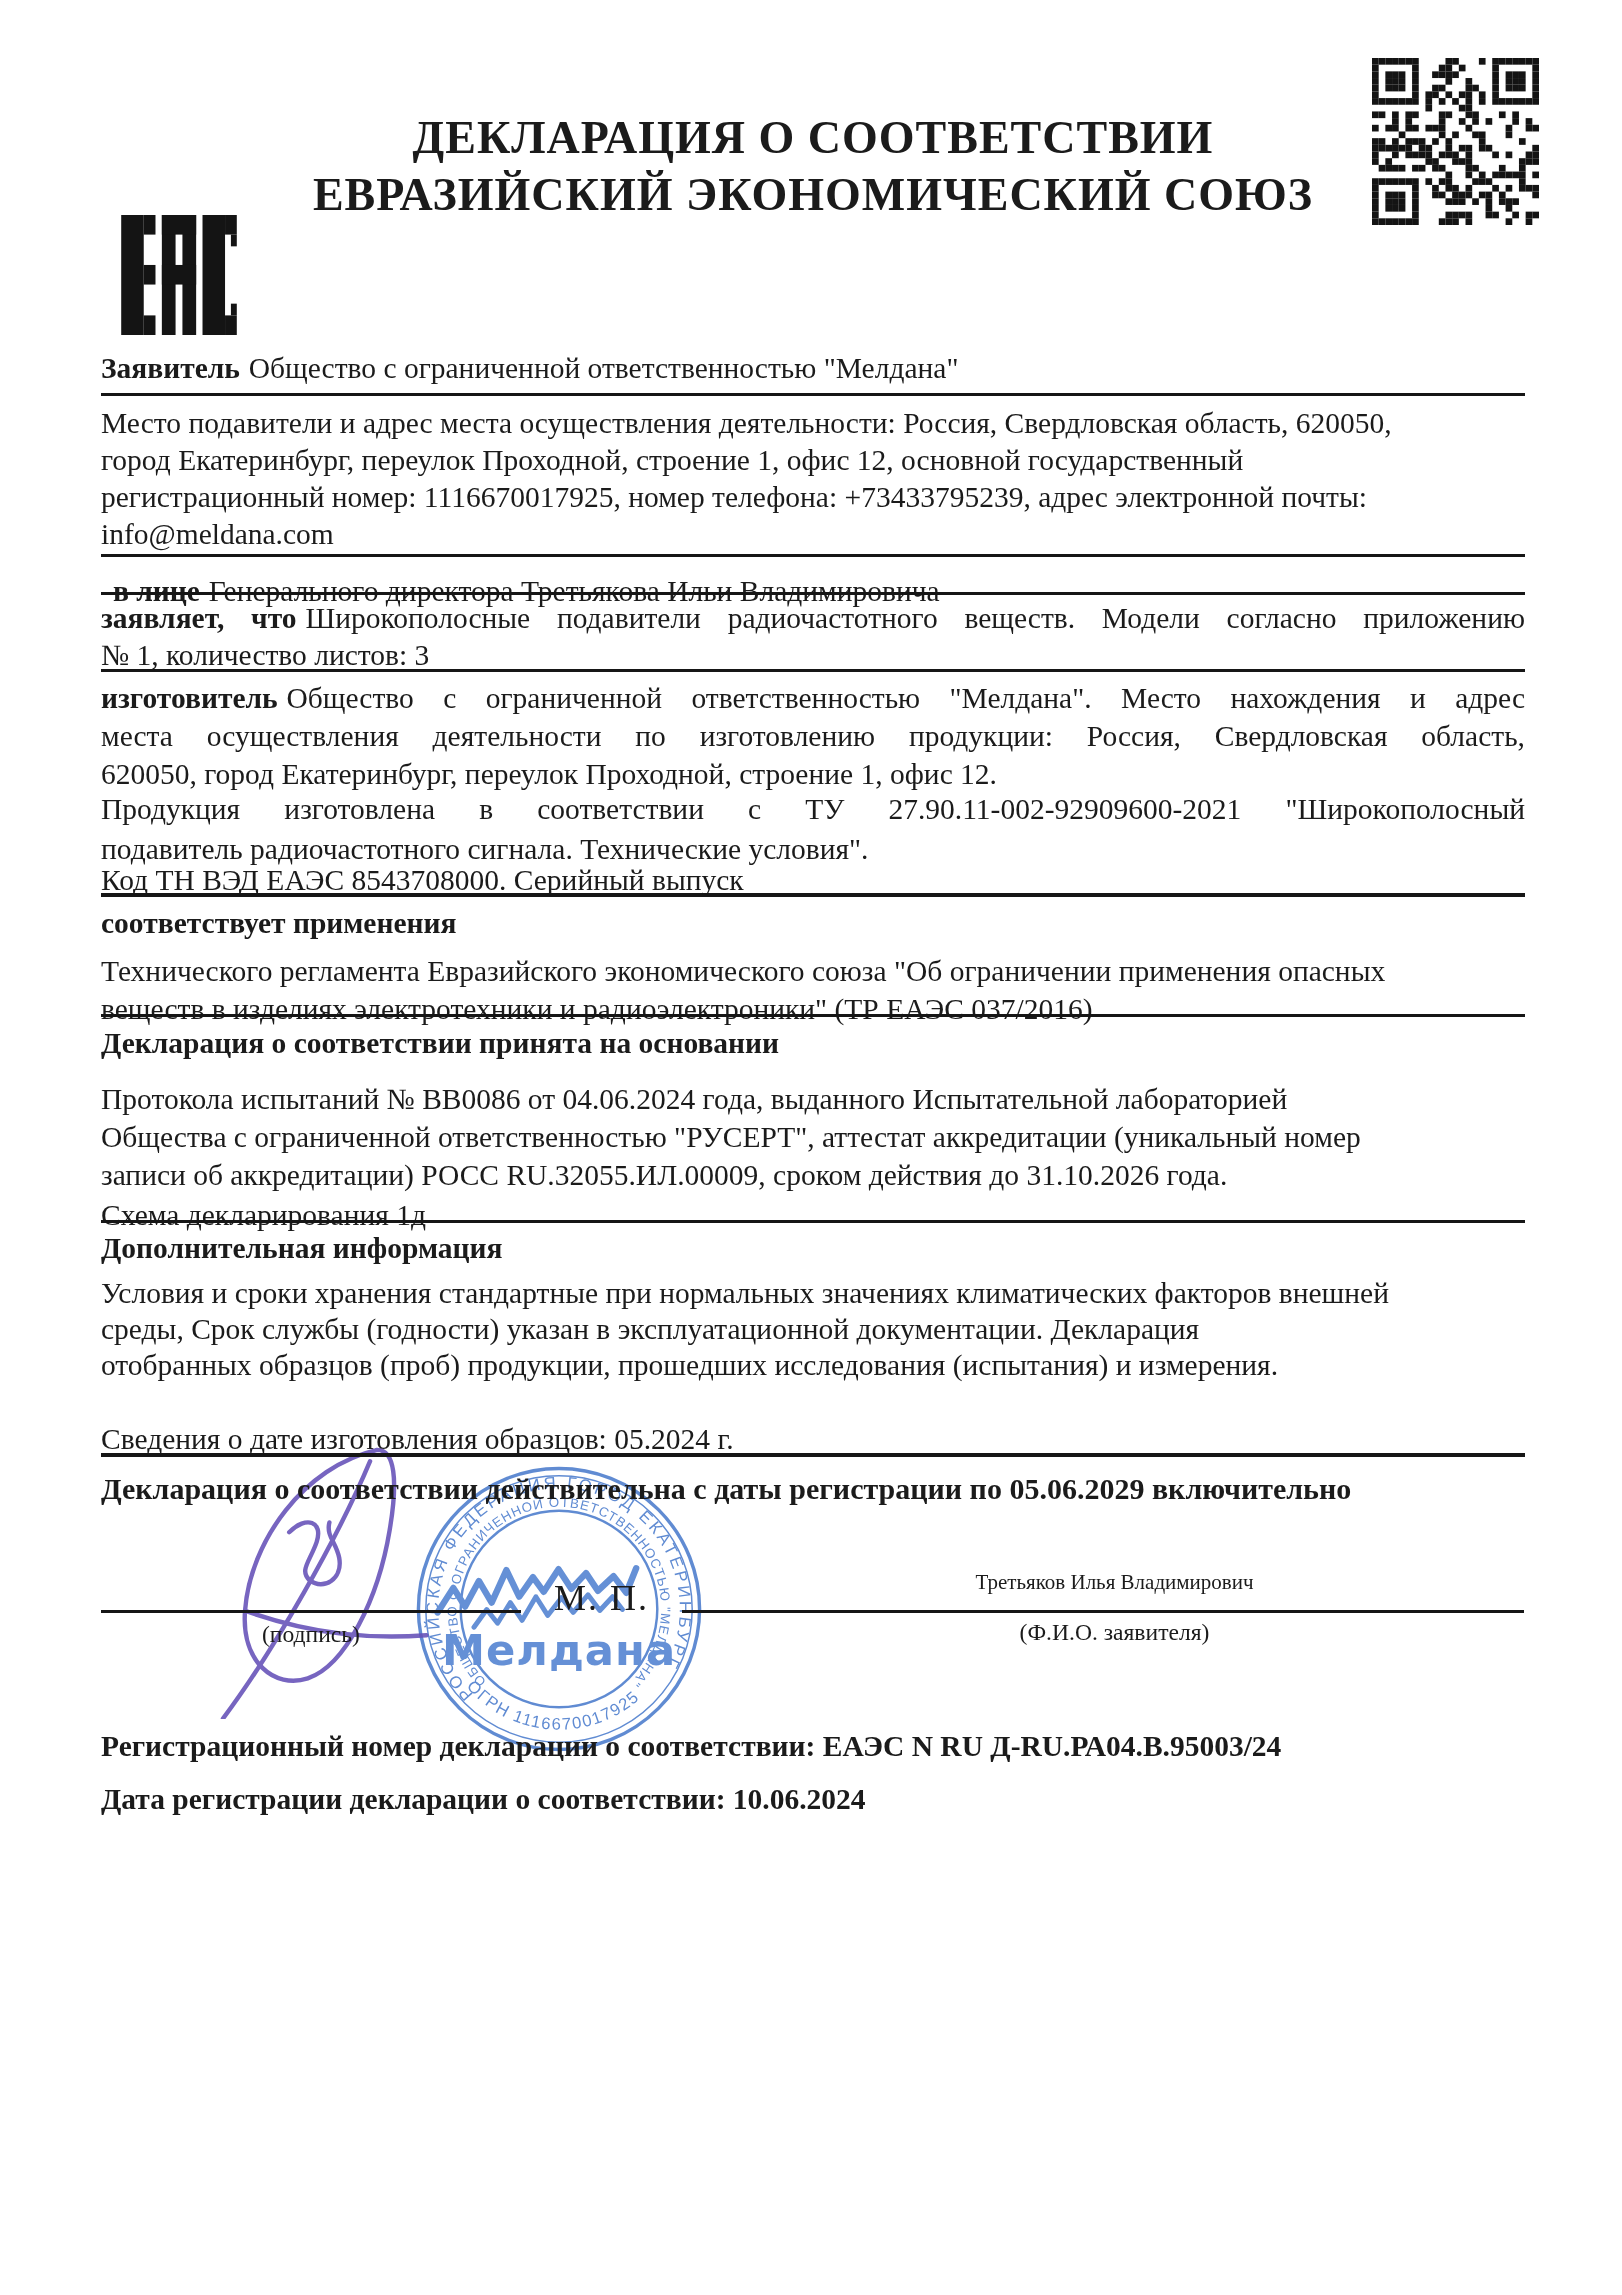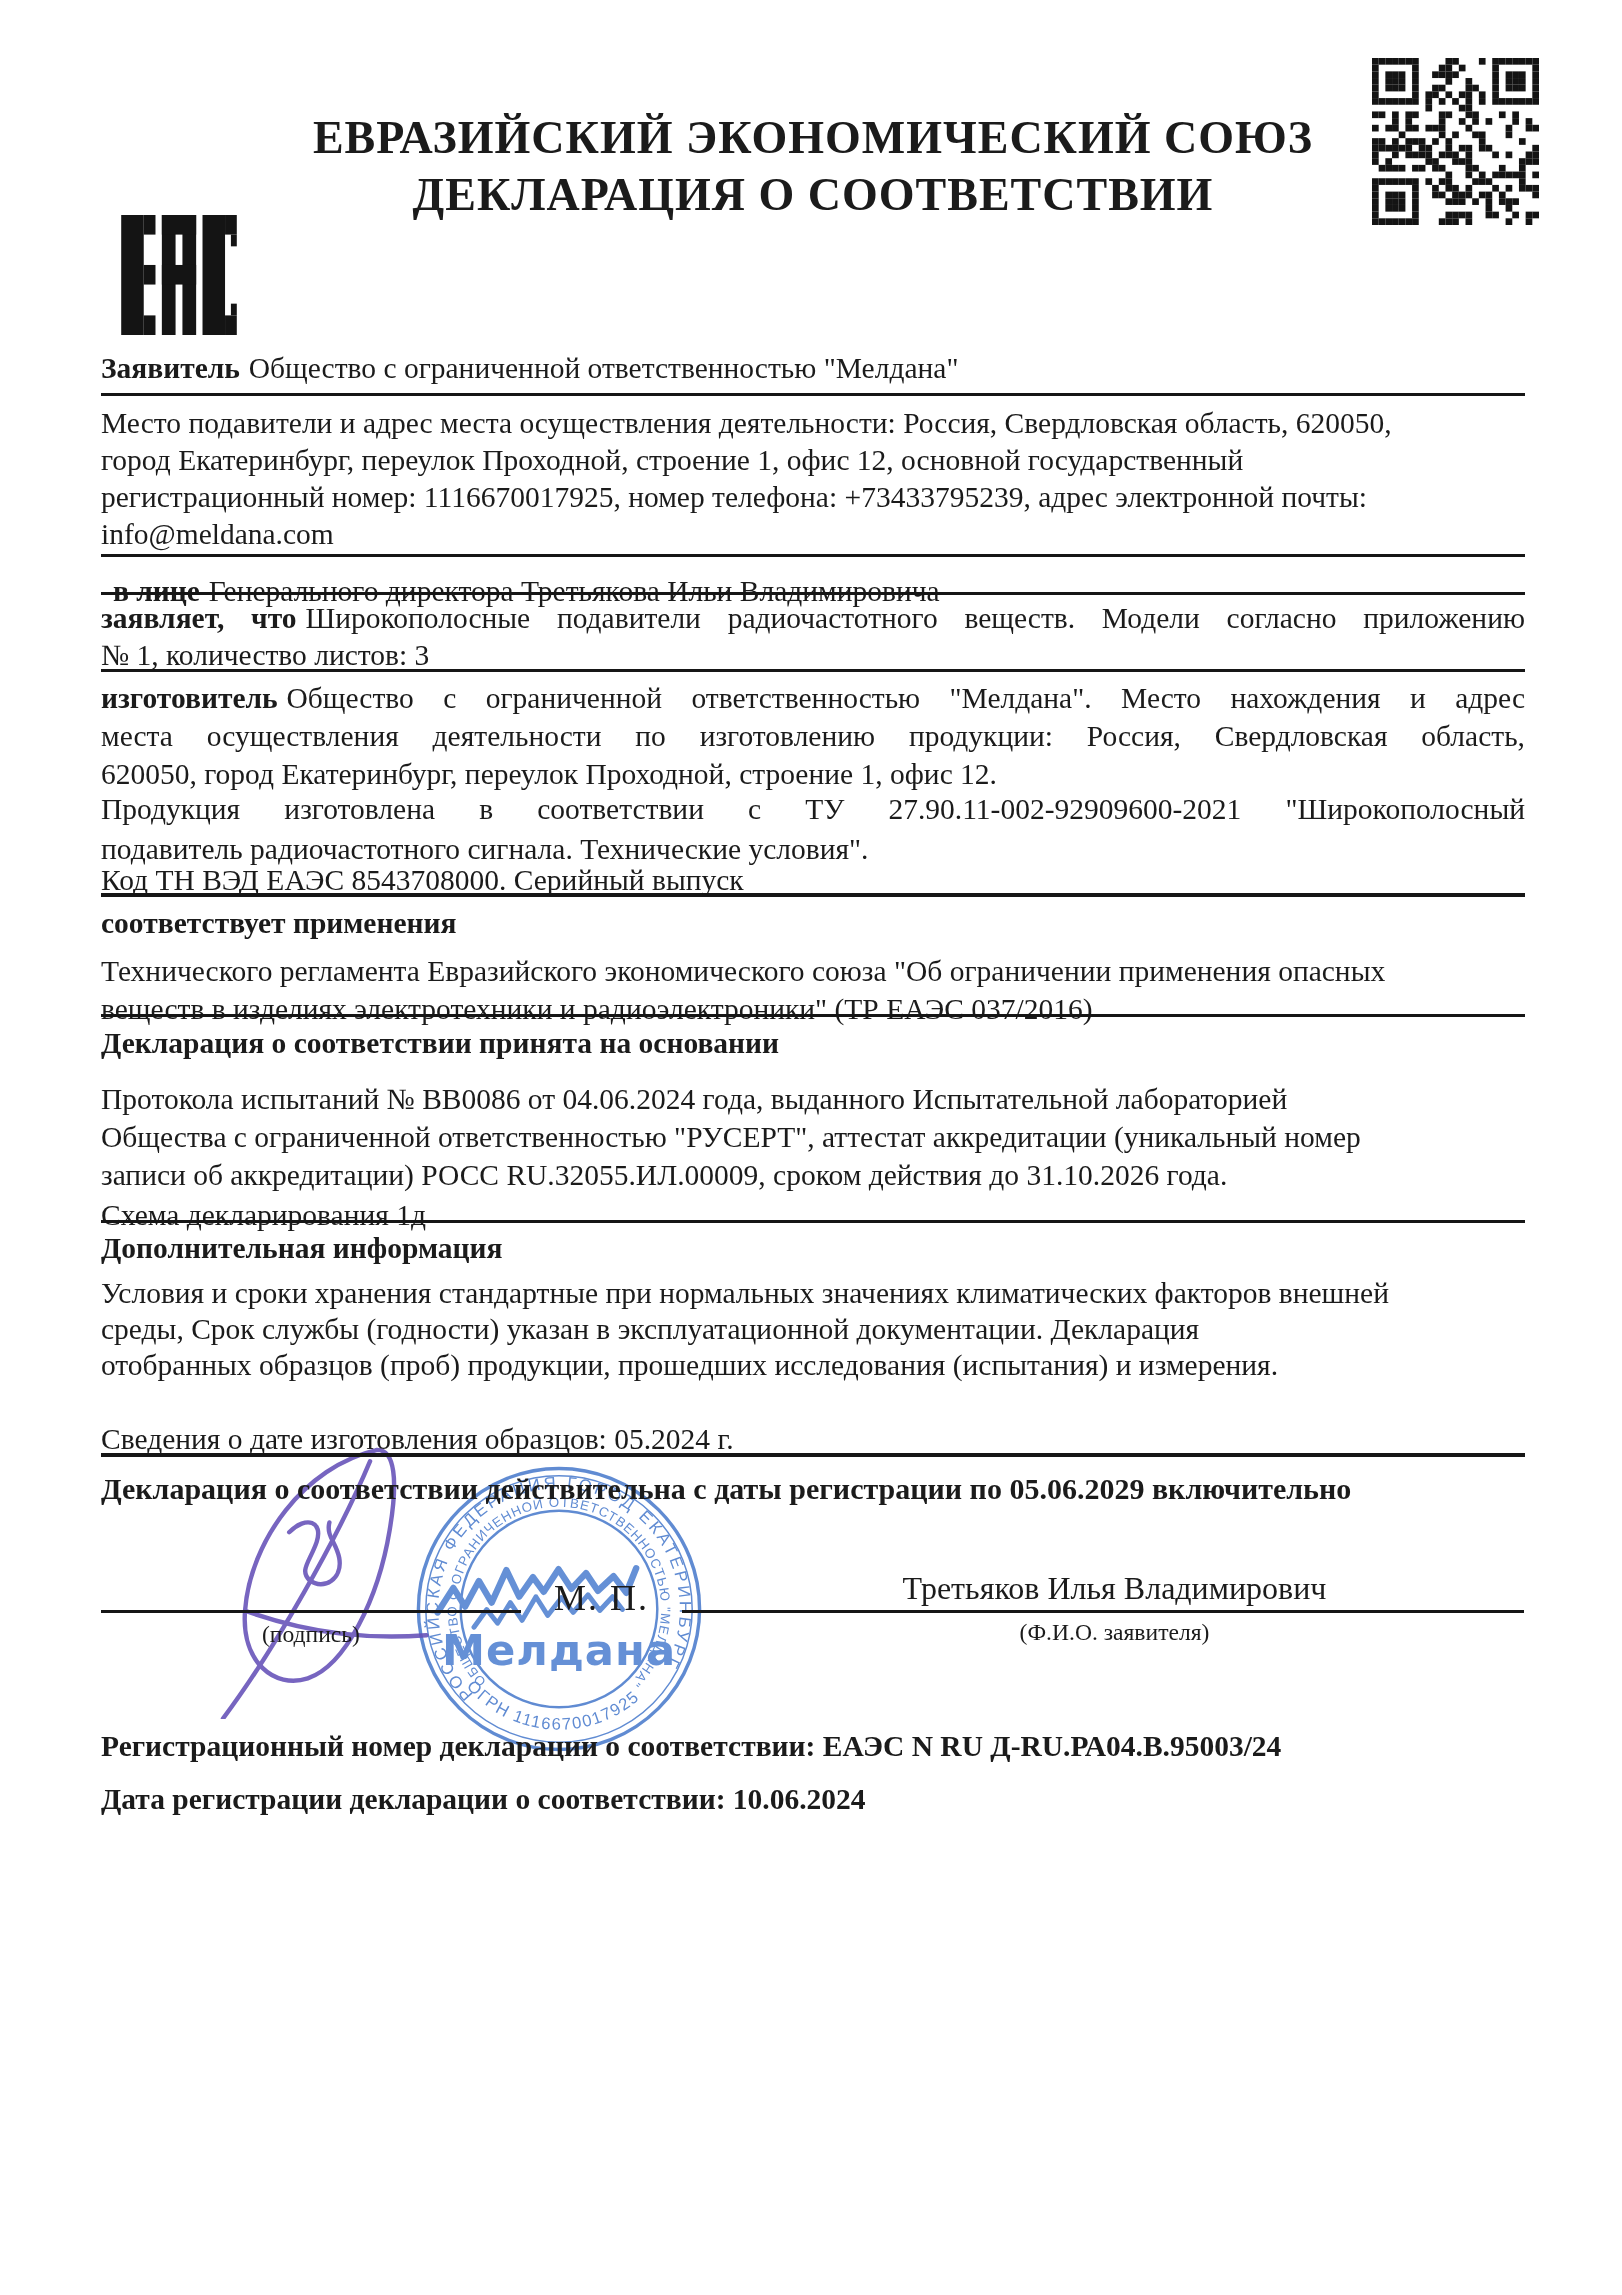--- a/index.html
+++ b/index.html
@@ -15,34 +15,34 @@
   .qr{position:absolute;left:1372px;top:58px;}
   .tblock{position:absolute;left:101px;width:1424px;font-size:29.5px;line-height:37px;z-index:3;}
   .lbl{font-weight:bold;margin-right:8.8px;}
   .bold{font-weight:bold;}
   .line{white-space:nowrap;}
   .lines-block .line{white-space:nowrap;}
   .stretch{text-align:justify;text-align-last:justify;white-space:normal;}
   .rule{position:absolute;left:101px;width:1424px;background:#161616;z-index:3;}
   .caption{position:absolute;font-size:23.6px;text-align:center;z-index:4;}
   .mp{position:absolute;left:554px;top:1577px;font-size:36px;z-index:5;letter-spacing:2px;}
-  .fio-name{position:absolute;left:810px;top:1570px;width:609px;text-align:center;font-size:32px;z-index:4;}
+  .fio-name{position:absolute;left:810px;top:1570px;width:609px;text-align:center;font-size:21px;z-index:4;}
   .sigline{position:absolute;height:2.9px;background:#161616;top:1610px;z-index:4;}
   .stamp{position:absolute;left:414px;top:1464px;z-index:1;opacity:0.9;}
   .autograph{position:absolute;left:196px;top:1424px;z-index:2;opacity:0.88;}
   .regline{position:absolute;left:101px;width:1453px;font-weight:bold;font-size:29.5px;z-index:3;white-space:nowrap;}
 </style>
 </head>
 <body>
 
 <div class="page">
 
   <div class="title">
+    <div>ДЕКЛАРАЦИЯ О СООТВЕТСТВИИ</div>
     <div>ЕВРАЗИЙСКИЙ ЭКОНОМИЧЕСКИЙ СОЮЗ</div>
-    <div>ДЕКЛАРАЦИЯ О СООТВЕТСТВИИ</div>
   </div>
 
   <div class="eac">
     <svg width="116" height="120" viewBox="0 0 236 245">
       <g fill="#141414">
         <rect x="0" y="0" width="46" height="245"></rect>
         <rect x="46" y="0" width="24" height="40"></rect>
         <rect x="46" y="102" width="24" height="40"></rect>
         <rect x="46" y="205" width="24" height="40"></rect>
         <rect x="83" y="0" width="28" height="245"></rect>

